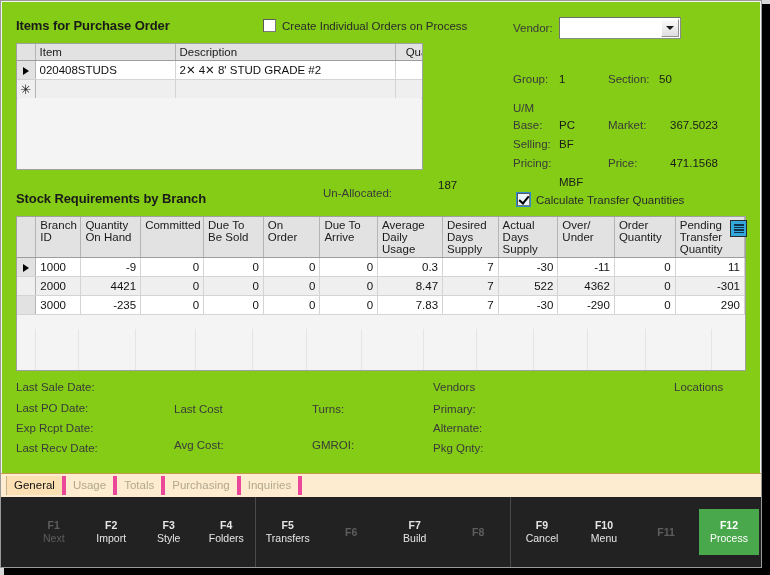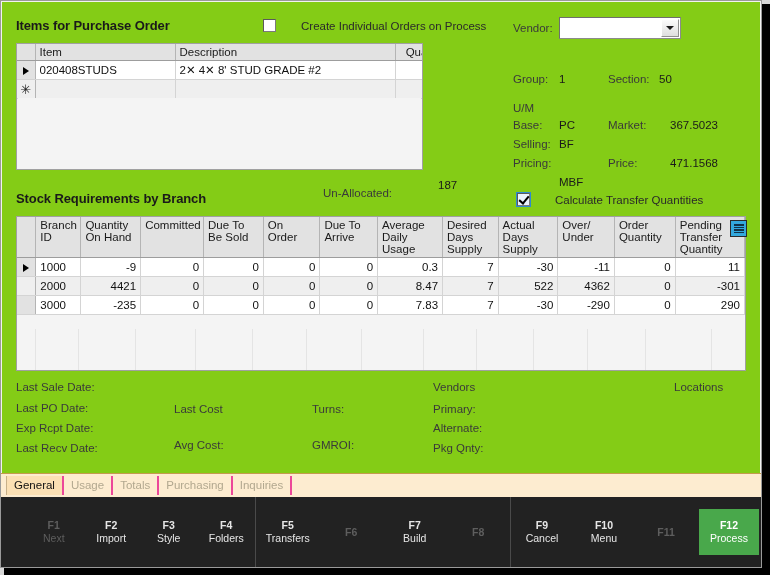--- a/index.html
+++ b/index.html
@@ -90,21 +90,20 @@
     position: absolute;
     left: 3px; top: 0px;
     width: 4px; height: 8px;
     border: solid #000;
     border-width: 0 2px 2px 0;
     transform: rotate(40deg);
   }
   .cbx-wrap .cbx-label {
     font-size: 11.5px;
     color: #2a2a2a;
-    margin-left: 19px;
   }
   .cbx-wrap.focused .cbx {
     box-shadow: 0 0 0 1px #2e8ad0;
     background: #eaf4fc;
   }
 
   
   .combo {
     position: absolute;
     box-sizing: border-box;
@@ -256,21 +255,21 @@
     border-top: 1px solid #c49a4e;
     display: flex;
     align-items: center;
     padding-left: 5px;
     box-sizing: border-box;
   }
   .tab {
     font-size: 11.5px;
     color: #b2a88f;
     padding: 2px 7px 3px 7px;
-    border-right: 2px solid #ec4899;
+    border-right: 4px solid #ec4899;
     line-height: 14px;
     white-space: nowrap;
     text-align: right;
   }
   .tab.active {
     color: #111111;
     background: #fbe0b4;
     border-left: 1px solid #c8b089;
     font-weight: normal;
   }

